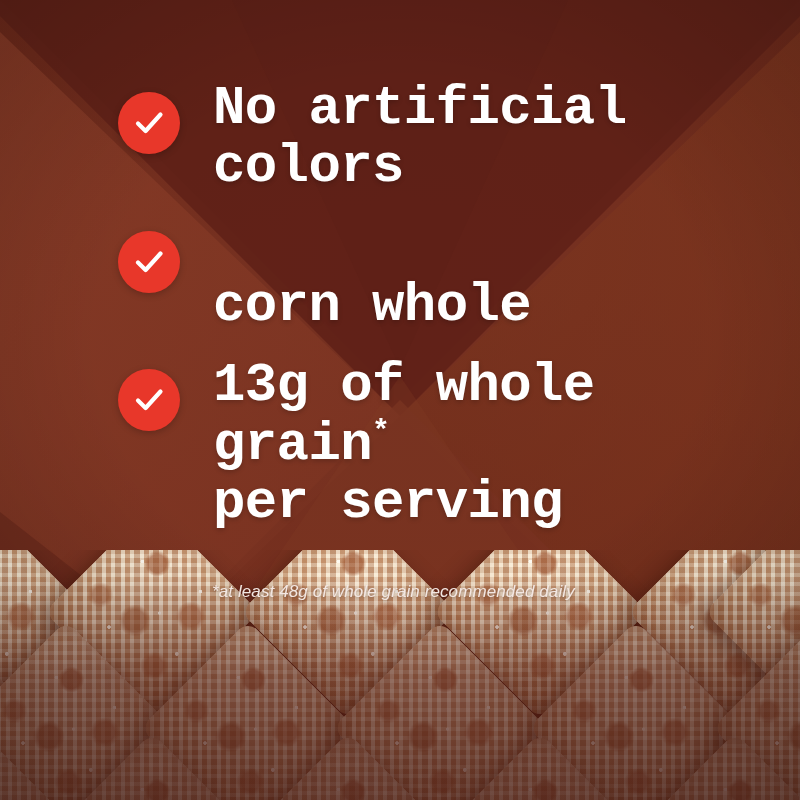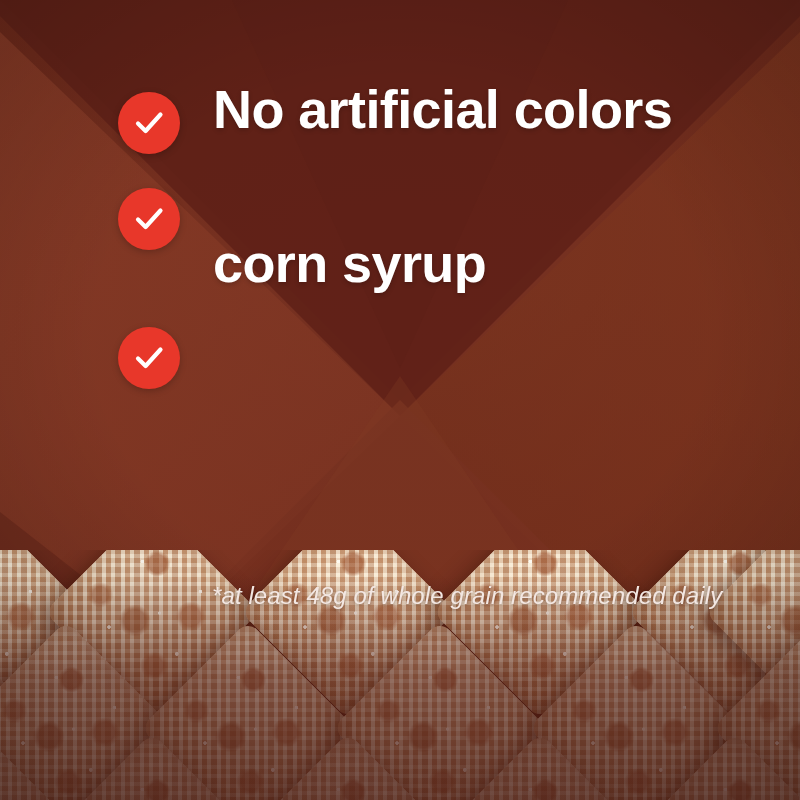--- a/index.html
+++ b/index.html
@@ -129,21 +129,21 @@
     left: 50%; top: 50%;
     transform: translate(-50%, -50%);
     width: 36px; height: 36px;
     display: block;
   }
 
   .benefit-text {
     flex: 1 1 auto;
     margin-left: 33px;
     color: #FFFFFF;
-    font-family: Liberation Sans, sans-serif;
+    font-family: Liberation Mono, monospace;
     font-weight: bold;
     font-size: 54px;
     line-height: 1.08;
     letter-spacing: -.6px;
     text-shadow: 0 2px 5px rgba(0,0,0,.20);
   }
   .benefit-text .sup {
     font-size: .55em;
     vertical-align: super;
     line-height: 0;
@@ -151,21 +151,21 @@
   }
 
   
   #footnote {
     position: absolute;
     left: 212px;
     top: 582px;
     color: #F3E7E2;
     font-family: "Liberation Sans", sans-serif;
     font-style: italic;
-    font-size: 24px;
+    font-size: 17px;
     letter-spacing: .1px;
     white-space: nowrap;
     text-shadow: 0 1px 3px rgba(0,0,0,.25);
   }
 
   
   #cereal-field {
     position: absolute;
     left: 0; right: 0; bottom: 0;
     height: 250px;
@@ -272,29 +272,33 @@
     </div>
 
     <div class="benefit-row">
       <div class="check-badge">
         <svg viewBox="0 0 36 36" aria-hidden="true">
           <path d="M7 18.5 L14.6 26 L29.5 9.5" fill="none" stroke="#FFFFFF" stroke-width="4.2" stroke-linecap="round" stroke-linejoin="round"></path>
         </svg>
       </div>
       <div class="benefit-text">
         <br>
-        <span>corn syrup</span>
+        <span>corn whole</span>
       </div>
     </div>
 
     <div class="benefit-row">
       <div class="check-badge">
         <svg viewBox="0 0 36 36" aria-hidden="true">
           <path d="M7 18.5 L14.6 26 L29.5 9.5" fill="none" stroke="#FFFFFF" stroke-width="4.2" stroke-linecap="round" stroke-linejoin="round"></path>
         </svg>
       </div>
+      <div class="benefit-text">
+        <span>13g of whole grain</span><span class="sup">*</span><br>
+        <span>per serving</span>
+      </div>
     </div>
 
   </div>
 
   <div id="footnote">*at least 48g of whole grain recommended daily</div>
 
 </div>
 
 </body></html>

